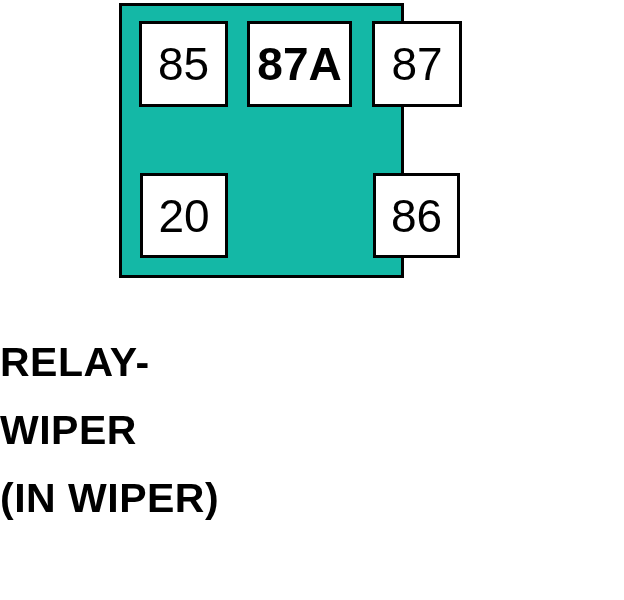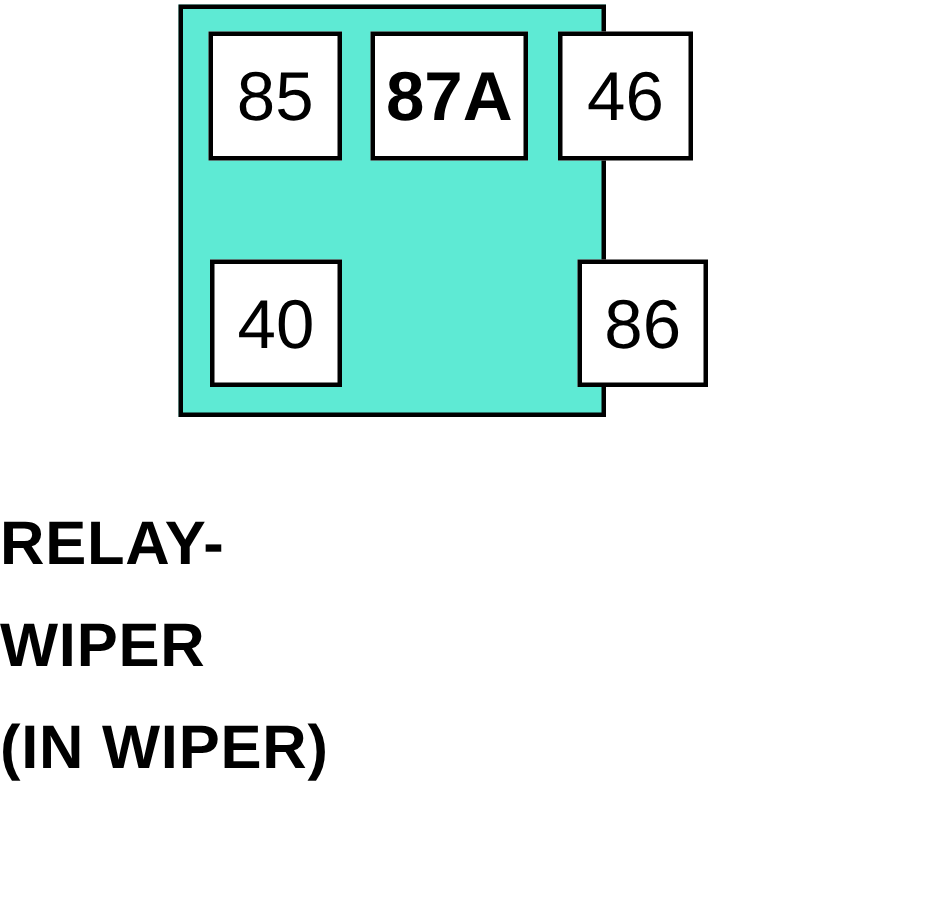--- a/index.html
+++ b/index.html
@@ -17,40 +17,40 @@
     overflow: hidden;
   }
   .relay-body {
     position: absolute;
     left: 119px;
     top: 3px;
     width: 285px;
     height: 275px;
     border: 3px solid #000000;
     box-sizing: border-box;
-    background: #5eead4;
+    background: #14b8a6;
   }
   .pin-box {
     position: absolute;
     border: 3px solid #000000;
     box-sizing: border-box;
     background: #ffffff;
     display: flex;
     align-items: center;
     justify-content: center;
     font-size: 46px;
     font-weight: 400;
     line-height: 1;
     color: #000000;
   }
   .pin-85  { left: 17px;  top: 15px;  width: 89px;  height: 86px; }
   .pin-87a { left: 125px; top: 15px;  width: 105px; height: 86px; font-weight: bold; }
   .pin-87  { left: 250px; top: 15px;  width: 90px;  height: 86px; }
   .pin-30  { left: 18px;  top: 167px; width: 88px;  height: 85px; }
-  .pin-86  { left: 251px; top: 167px; width: 87px;  height: 85px; margin-left: 12px; }
+  .pin-86  { left: 251px; top: 167px; width: 87px;  height: 85px; }
   .caption {
     position: absolute;
     left: 0;
     top: 328px;
     width: 608px;
   }
   .caption-line {
     font-size: 41px;
     font-weight: 700;
     line-height: 68px;
@@ -65,24 +65,24 @@
 <div class="stage">
 
   <div class="relay-body">
     <div class="pin-box pin-85">
       <span>85</span>
     </div>
     <div class="pin-box pin-87a">
       <span>87A</span>
     </div>
     <div class="pin-box pin-87">
-      <span>46</span>
+      <span>87</span>
     </div>
     <div class="pin-box pin-30">
-      <span>40</span>
+      <span>20</span>
     </div>
     <div class="pin-box pin-86">
       <span>86</span>
     </div>
   </div>
 
   <div class="caption">
     <div class="caption-line">RELAY-</div>
     <div class="caption-line">WIPER</div>
     <div class="caption-line">(IN WIPER)</div>

